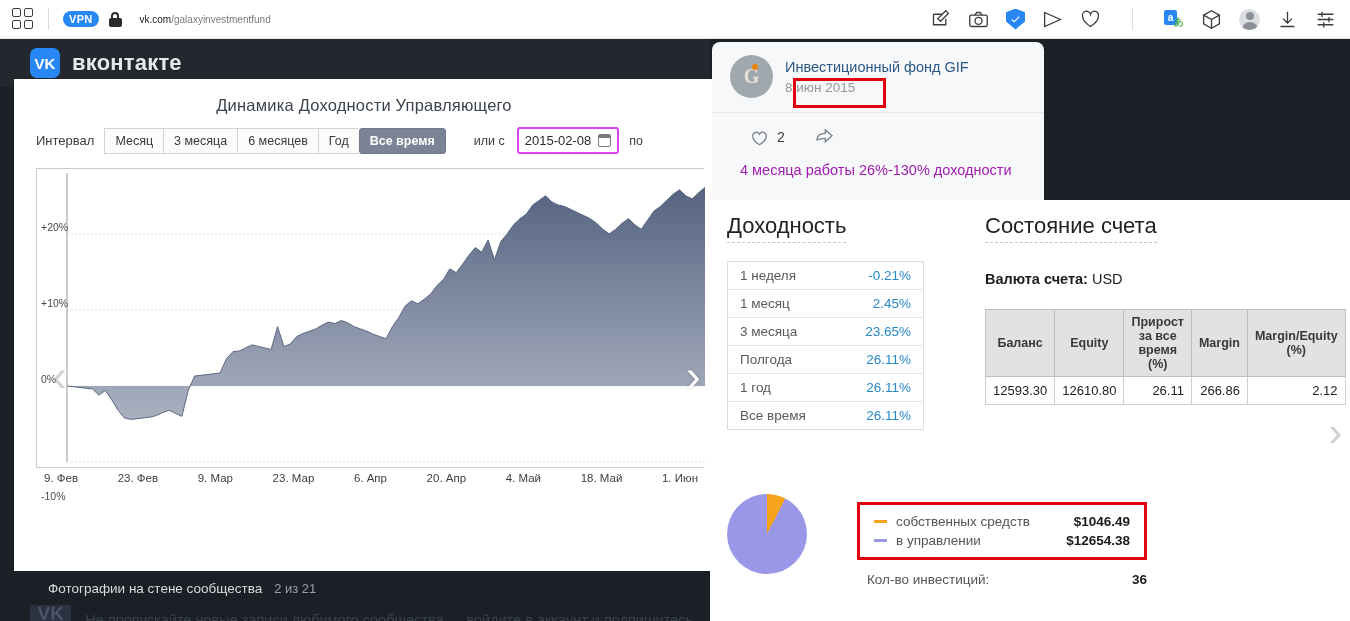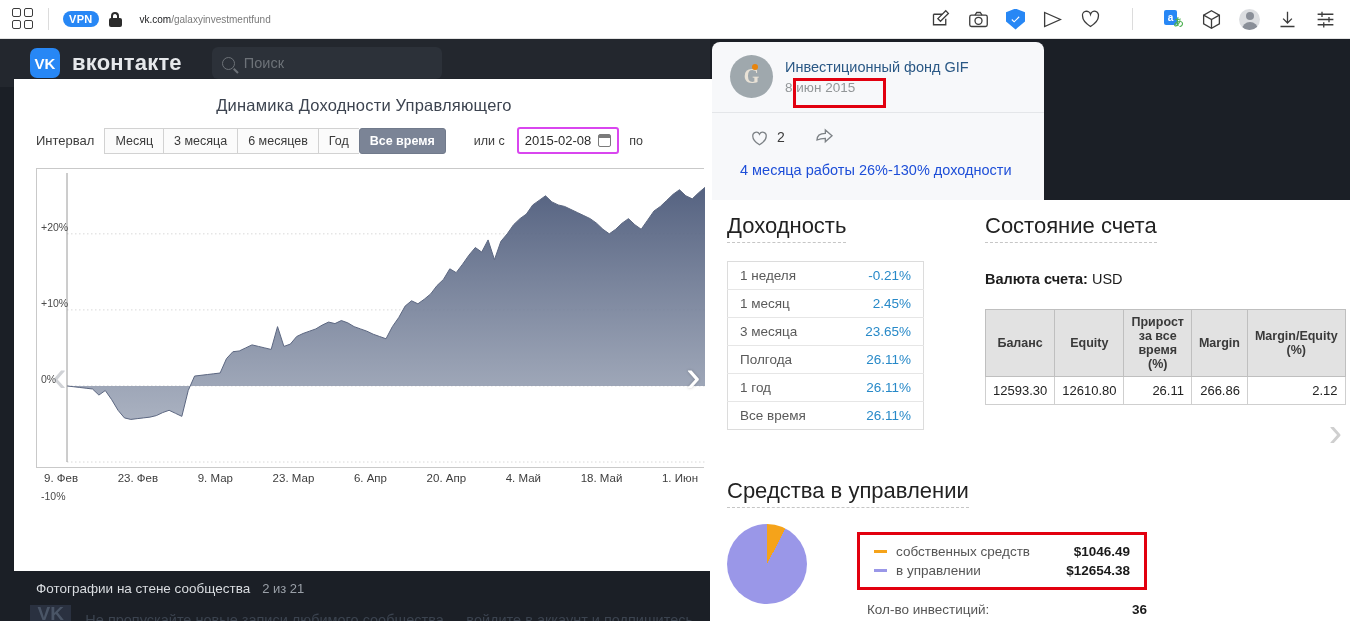--- a/index.html
+++ b/index.html
@@ -90,41 +90,41 @@
      border-right:none; background:#fff; }
   .plot-wrap svg { display:block; }
   .ylab { position:absolute; font-size:10.5px; color:#4a4a4a; left:4px; }
   .xaxis { display:flex; justify-content:space-between; margin:4px 16px 0 30px; font-size:11.5px; color:#3d3d3d; }
   .nav-left, .nav-right { position:absolute; font-size:44px; color:rgba(255,255,255,.75);
      font-weight:300; line-height:1; user-select:none; }
   .nav-left { left:38px; top:275px; color:rgba(150,155,165,.45); }
   .nav-right { left:672px; top:275px; color:#fff; text-shadow:0 0 3px rgba(0,0,0,.25); }
   .photo-caption { position:absolute; left:0; bottom:-34px; width:700px; height:34px; background:#1b1f26;
      display:flex; align-items:center; padding-left:22px; gap:12px; }
-  .photo-caption .t { color:#d9dce0; font-size:13.5px; }
+  .photo-caption .t { color:#d9dce0; font-size:13.5px;margin-left:12px; }
   .photo-caption .n { color:#9aa0a8; font-size:13px; }
 
   
   .post-card { position:absolute; left:712px; top:42px; width:332px; height:158px; background:#f7f8fa;
      border-radius:8px 8px 0 0; }
   .post-head { display:flex; align-items:center; padding:13px 0 0 18px; gap:12px; }
   .post-avatar { width:43px; height:43px; border-radius:50%; background:#9fa8ad; position:relative;
      display:flex; align-items:center; justify-content:center; }
   .post-avatar .mono { color:#e9e2d6; font-family:"Liberation Serif", serif; font-size:20px; font-weight:bold; }
   .post-avatar .dot { position:absolute; left:22px; top:9px; width:6px; height:6px; border-radius:50%; background:#e8840c;}
   .post-name { color:#2a5885; font-size:14.5px; }
   .post-date { color:#939799; font-size:13.5px; margin-top:5px; }
   .date-box { position:absolute; left:793px; top:78px; width:93px; height:30px; border:3px solid #e2000f; }
   .post-sep { height:1px; background:#e4e6e9; margin:14px 0 0 0; }
   .post-actions { display:flex; align-items:center; gap:28px; padding:12px 0 0 38px; }
   .heart { width:19px; height:17px; position:relative; }
   .heart svg { width:19px; height:19px; fill:none; stroke:#7d8286; stroke-width:1.6; }
   .lk-n { color:#3c3c3c; font-size:14px; margin-left:-20px; }
   .share svg { width:23px; height:20px; fill:none; stroke:#7d8286; stroke-width:1.6; }
-  .post-text { padding:13px 0 0 28px; color:#1d4ed8; font-size:14.5px; }
+  .post-text { padding:13px 0 0 28px; color:#a21caf; font-size:14.5px; }
 
   
   .stats-panel { position:absolute; left:710px; top:200px; width:640px; height:421px; background:#fff; }
   .sec-title { font-size:22px; color:#222; font-weight:400; border-bottom:1px dashed #c6c6c6;
      display:inline-block; padding-bottom:3px; }
 
   .yield-tbl { border:1px solid #dcdcdc; border-collapse:collapse; margin-top:18px; }
   .yield-tbl td { border-bottom:1px solid #e6e6e6; padding:6px 12px; font-size:13.5px; }
   .yield-tbl tr:last-child td { border-bottom:none; }
   .yield-tbl td.k { color:#5a5a5a; width:104px; }
@@ -218,24 +218,20 @@
           <path d="M3 6h18M3 12h18M3 18h18M8 3v6M16 9v6M10 15v6"></path>
         </svg>
       </div>
   </div>
 </div>
 
 <div class="vk-page">
   <div class="vk-header">
     <div class="vk-logo">VK</div>
     <div class="vk-word">вконтакте</div>
-    <div class="vk-search">
-      <div class="mag"></div>
-      <span>Поиск</span>
-    </div>
   </div>
   <div class="vk-ghost-name">Инвестиционный фонд GIF</div>
 
   <div class="vk-bottom-banner">
     <div class="vk-bb-logo">VK</div>
     <div>
       <div class="vk-bb-t1">Следите за новостями сообщества</div>
       <div class="vk-bb-t2">Не пропускайте новые записи любимого сообщества — войдите в аккаунт и подпишитесь на него.</div>
     </div>
   </div>
@@ -384,21 +380,20 @@
         <td>12610.80</td>
         <td>26.11</td>
         <td>266.86</td>
         <td>2.12</td>
       </tr>
     </tbody>
       </table>
   </div>
 
   <div style="position:absolute; left:17px; top:278px; width:420px;">
-    <div class="sec-title">Средства в управлении</div>
     <div style="position:relative; margin-top:16px; height:100px;">
       <div class="pie" id="funds-pie" style="background: conic-gradient(rgb(245, 163, 26) 0%, rgb(245, 163, 26) 7.63813%, rgb(154, 151, 232) 7.63813%, rgb(154, 151, 232) 100%);"></div>
       <div class="legend-box">
         <div class="lrow">
           <span class="ldash" id="ld0" style="background: rgb(245, 163, 26);"></span>
           <span>собственных средств</span>
           <span class="lval">$1046.49</span>
         </div>
         <div class="lrow">
           <span class="ldash" id="ld1" style="background: rgb(154, 151, 232);"></span>

